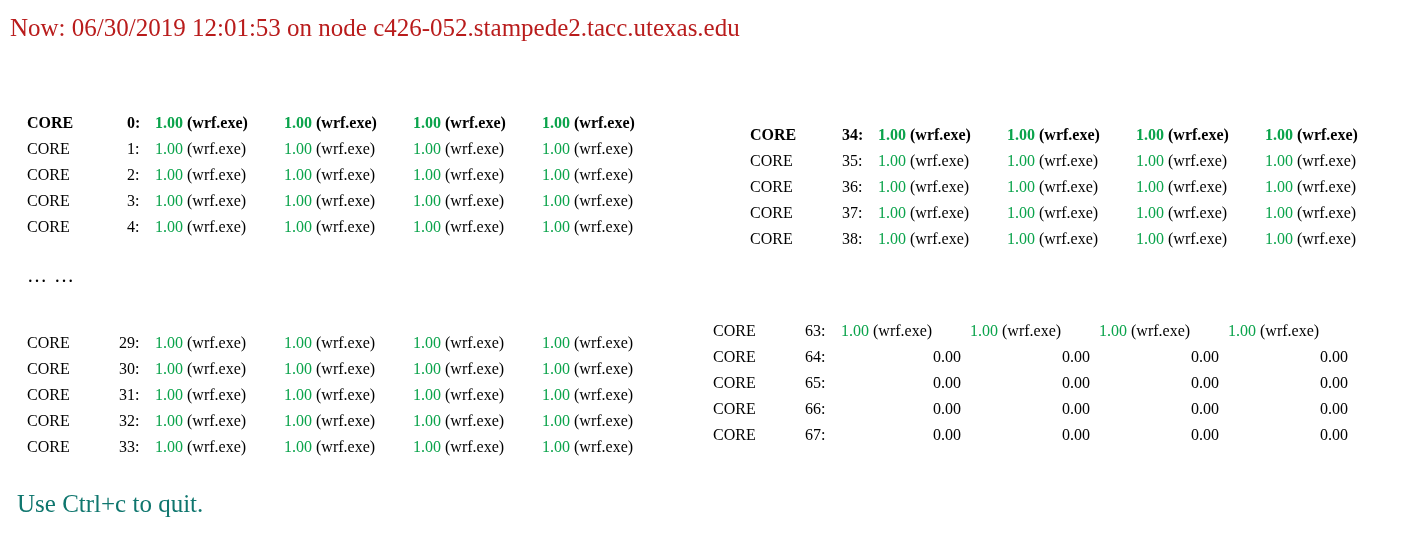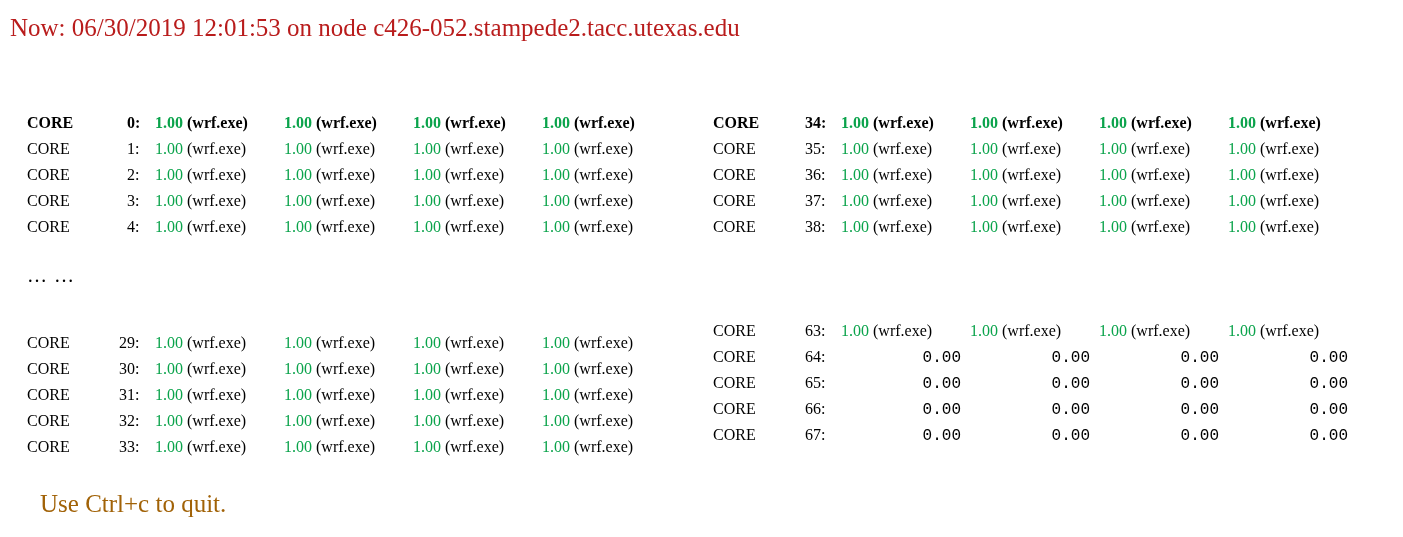--- a/index.html
+++ b/index.html
@@ -88,21 +88,20 @@
   .core-cell {
     display: inline-block;
     width: 129px;
     text-align: left;
     white-space: nowrap;
   }
   .core-cell.idle {
     text-align: right;
     padding-right: 9px;
     width: 120px;
-    font-family: Liberation Mono, monospace;
   }
 
   .load-value        { color: #0aa34b; }
   .load-value.idle   { color: #000000; }
   .proc-name         { color: #000000; }
 
   
   #ellipsis-separator {
     position: absolute;
     left: 27px;
@@ -110,26 +109,26 @@
     font-size: 20px;
     line-height: 26px;
     letter-spacing: 1px;
     white-space: pre;
     color: #000;
   }
 
   
   #footer-hint {
     position: absolute;
-    left: 40px;
+    left: 17px;
     top: 489px;
     font-size: 25px;
     line-height: 30px;
     white-space: pre;
-    color: #a16207;
+    color: #0f766e;
   }
 </style>
 </head>
 <body>
 
 <div id="status-header">Now: 06/30/2019 12:01:53 on node c426-052.stampede2.tacc.utexas.edu</div>
 
 <div id="core-table">
   <div class="core-columns">
     <div class="core-column left">
@@ -142,21 +141,21 @@
         </div>
         <div class="core-block" style="position: absolute; top: 220px;">
           <div class="core-row"><span class="core-label">CORE</span><span class="core-index">29</span><span class="core-colon">:</span><span class="core-values"><span class="core-cell"><span class="load-value">1.00</span><span class="proc-name">&nbsp;(wrf.exe)</span></span><span class="core-cell"><span class="load-value">1.00</span><span class="proc-name">&nbsp;(wrf.exe)</span></span><span class="core-cell"><span class="load-value">1.00</span><span class="proc-name">&nbsp;(wrf.exe)</span></span><span class="core-cell"><span class="load-value">1.00</span><span class="proc-name">&nbsp;(wrf.exe)</span></span></span></div>
           <div class="core-row"><span class="core-label">CORE</span><span class="core-index">30</span><span class="core-colon">:</span><span class="core-values"><span class="core-cell"><span class="load-value">1.00</span><span class="proc-name">&nbsp;(wrf.exe)</span></span><span class="core-cell"><span class="load-value">1.00</span><span class="proc-name">&nbsp;(wrf.exe)</span></span><span class="core-cell"><span class="load-value">1.00</span><span class="proc-name">&nbsp;(wrf.exe)</span></span><span class="core-cell"><span class="load-value">1.00</span><span class="proc-name">&nbsp;(wrf.exe)</span></span></span></div>
           <div class="core-row"><span class="core-label">CORE</span><span class="core-index">31</span><span class="core-colon">:</span><span class="core-values"><span class="core-cell"><span class="load-value">1.00</span><span class="proc-name">&nbsp;(wrf.exe)</span></span><span class="core-cell"><span class="load-value">1.00</span><span class="proc-name">&nbsp;(wrf.exe)</span></span><span class="core-cell"><span class="load-value">1.00</span><span class="proc-name">&nbsp;(wrf.exe)</span></span><span class="core-cell"><span class="load-value">1.00</span><span class="proc-name">&nbsp;(wrf.exe)</span></span></span></div>
           <div class="core-row"><span class="core-label">CORE</span><span class="core-index">32</span><span class="core-colon">:</span><span class="core-values"><span class="core-cell"><span class="load-value">1.00</span><span class="proc-name">&nbsp;(wrf.exe)</span></span><span class="core-cell"><span class="load-value">1.00</span><span class="proc-name">&nbsp;(wrf.exe)</span></span><span class="core-cell"><span class="load-value">1.00</span><span class="proc-name">&nbsp;(wrf.exe)</span></span><span class="core-cell"><span class="load-value">1.00</span><span class="proc-name">&nbsp;(wrf.exe)</span></span></span></div>
           <div class="core-row"><span class="core-label">CORE</span><span class="core-index">33</span><span class="core-colon">:</span><span class="core-values"><span class="core-cell"><span class="load-value">1.00</span><span class="proc-name">&nbsp;(wrf.exe)</span></span><span class="core-cell"><span class="load-value">1.00</span><span class="proc-name">&nbsp;(wrf.exe)</span></span><span class="core-cell"><span class="load-value">1.00</span><span class="proc-name">&nbsp;(wrf.exe)</span></span><span class="core-cell"><span class="load-value">1.00</span><span class="proc-name">&nbsp;(wrf.exe)</span></span></span></div>
         </div>
       </div>
     <div class="core-column right">
-        <div class="core-block" style="position: absolute; top: 0px;">
+        <div class="core-block" style="position: absolute; top: 12px; margin-left: 37px;">
           <div class="core-row bold"><span class="core-label">CORE</span><span class="core-index">34</span><span class="core-colon">:</span><span class="core-values"><span class="core-cell"><span class="load-value">1.00</span><span class="proc-name">&nbsp;(wrf.exe)</span></span><span class="core-cell"><span class="load-value">1.00</span><span class="proc-name">&nbsp;(wrf.exe)</span></span><span class="core-cell"><span class="load-value">1.00</span><span class="proc-name">&nbsp;(wrf.exe)</span></span><span class="core-cell"><span class="load-value">1.00</span><span class="proc-name">&nbsp;(wrf.exe)</span></span></span></div>
           <div class="core-row"><span class="core-label">CORE</span><span class="core-index">35</span><span class="core-colon">:</span><span class="core-values"><span class="core-cell"><span class="load-value">1.00</span><span class="proc-name">&nbsp;(wrf.exe)</span></span><span class="core-cell"><span class="load-value">1.00</span><span class="proc-name">&nbsp;(wrf.exe)</span></span><span class="core-cell"><span class="load-value">1.00</span><span class="proc-name">&nbsp;(wrf.exe)</span></span><span class="core-cell"><span class="load-value">1.00</span><span class="proc-name">&nbsp;(wrf.exe)</span></span></span></div>
           <div class="core-row"><span class="core-label">CORE</span><span class="core-index">36</span><span class="core-colon">:</span><span class="core-values"><span class="core-cell"><span class="load-value">1.00</span><span class="proc-name">&nbsp;(wrf.exe)</span></span><span class="core-cell"><span class="load-value">1.00</span><span class="proc-name">&nbsp;(wrf.exe)</span></span><span class="core-cell"><span class="load-value">1.00</span><span class="proc-name">&nbsp;(wrf.exe)</span></span><span class="core-cell"><span class="load-value">1.00</span><span class="proc-name">&nbsp;(wrf.exe)</span></span></span></div>
           <div class="core-row"><span class="core-label">CORE</span><span class="core-index">37</span><span class="core-colon">:</span><span class="core-values"><span class="core-cell"><span class="load-value">1.00</span><span class="proc-name">&nbsp;(wrf.exe)</span></span><span class="core-cell"><span class="load-value">1.00</span><span class="proc-name">&nbsp;(wrf.exe)</span></span><span class="core-cell"><span class="load-value">1.00</span><span class="proc-name">&nbsp;(wrf.exe)</span></span><span class="core-cell"><span class="load-value">1.00</span><span class="proc-name">&nbsp;(wrf.exe)</span></span></span></div>
           <div class="core-row"><span class="core-label">CORE</span><span class="core-index">38</span><span class="core-colon">:</span><span class="core-values"><span class="core-cell"><span class="load-value">1.00</span><span class="proc-name">&nbsp;(wrf.exe)</span></span><span class="core-cell"><span class="load-value">1.00</span><span class="proc-name">&nbsp;(wrf.exe)</span></span><span class="core-cell"><span class="load-value">1.00</span><span class="proc-name">&nbsp;(wrf.exe)</span></span><span class="core-cell"><span class="load-value">1.00</span><span class="proc-name">&nbsp;(wrf.exe)</span></span></span></div>
         </div>
         <div class="core-block" style="position: absolute; top: 208px;">
           <div class="core-row"><span class="core-label">CORE</span><span class="core-index">63</span><span class="core-colon">:</span><span class="core-values"><span class="core-cell"><span class="load-value">1.00</span><span class="proc-name">&nbsp;(wrf.exe)</span></span><span class="core-cell"><span class="load-value">1.00</span><span class="proc-name">&nbsp;(wrf.exe)</span></span><span class="core-cell"><span class="load-value">1.00</span><span class="proc-name">&nbsp;(wrf.exe)</span></span><span class="core-cell"><span class="load-value">1.00</span><span class="proc-name">&nbsp;(wrf.exe)</span></span></span></div>
           <div class="core-row"><span class="core-label">CORE</span><span class="core-index">64</span><span class="core-colon">:</span><span class="core-values"><span class="core-cell idle"><span class="load-value idle">0.00</span></span><span class="core-cell idle"><span class="load-value idle">0.00</span></span><span class="core-cell idle"><span class="load-value idle">0.00</span></span><span class="core-cell idle"><span class="load-value idle">0.00</span></span></span></div>
           <div class="core-row"><span class="core-label">CORE</span><span class="core-index">65</span><span class="core-colon">:</span><span class="core-values"><span class="core-cell idle"><span class="load-value idle">0.00</span></span><span class="core-cell idle"><span class="load-value idle">0.00</span></span><span class="core-cell idle"><span class="load-value idle">0.00</span></span><span class="core-cell idle"><span class="load-value idle">0.00</span></span></span></div>

